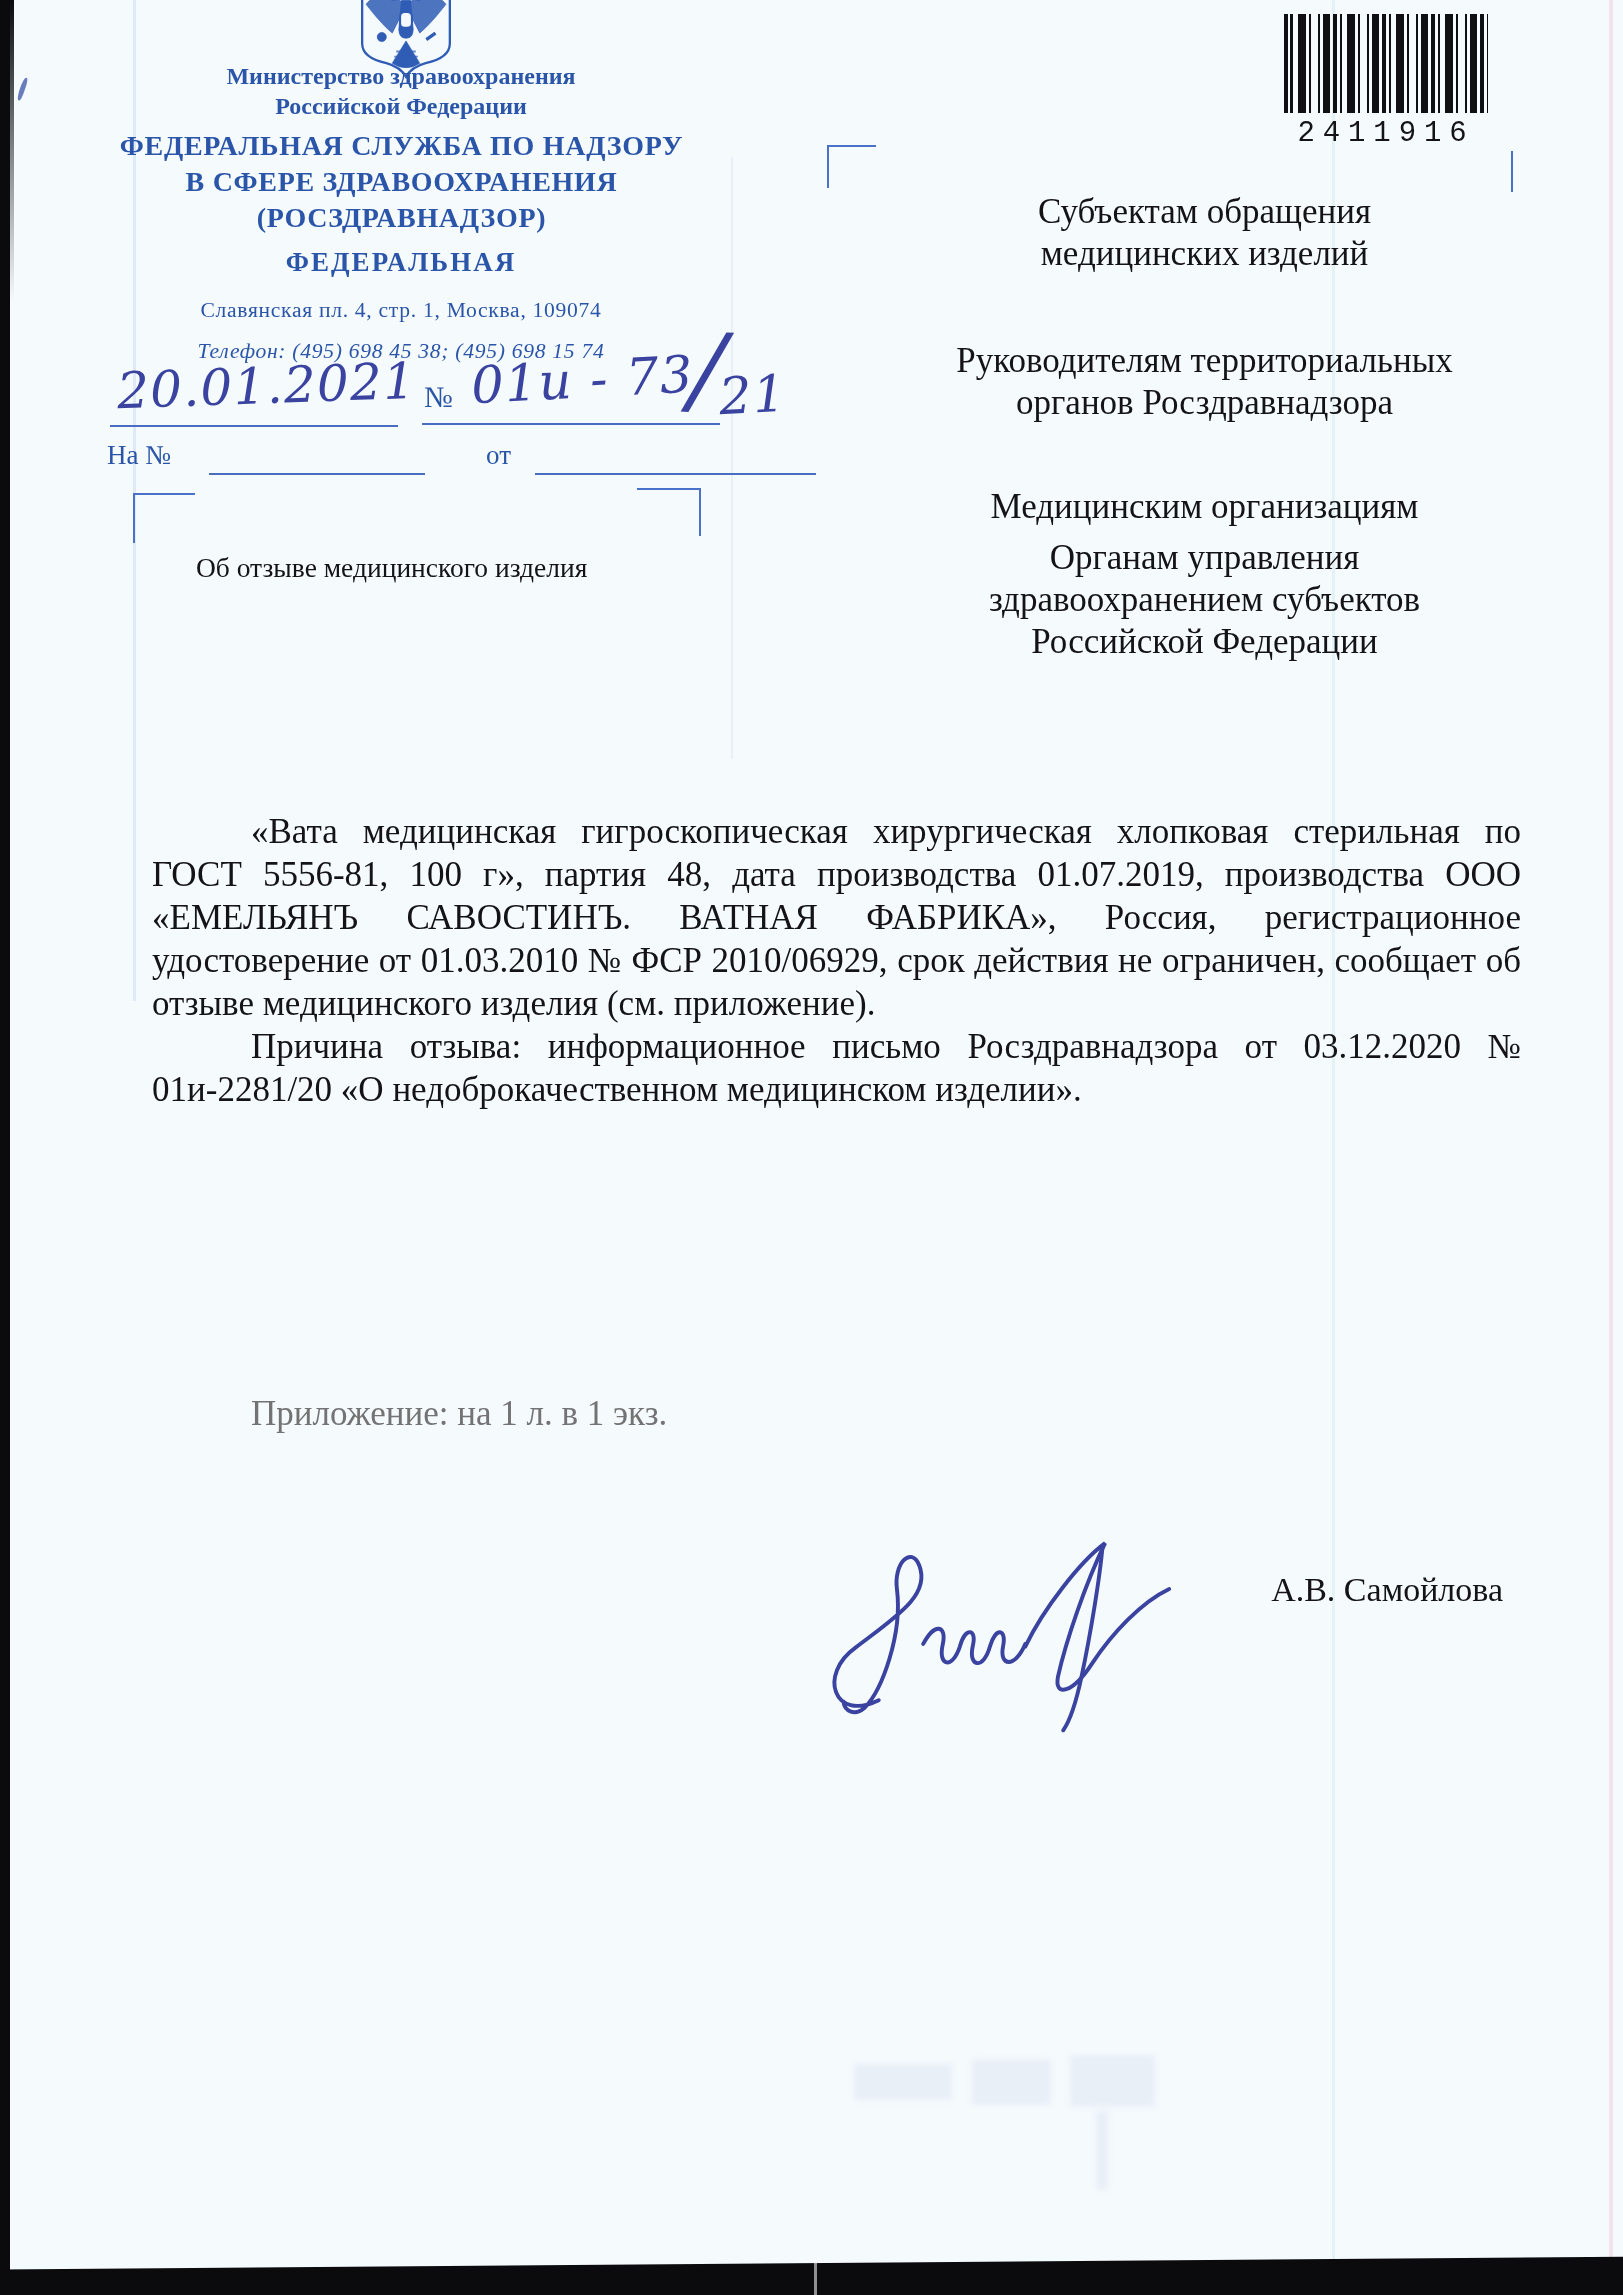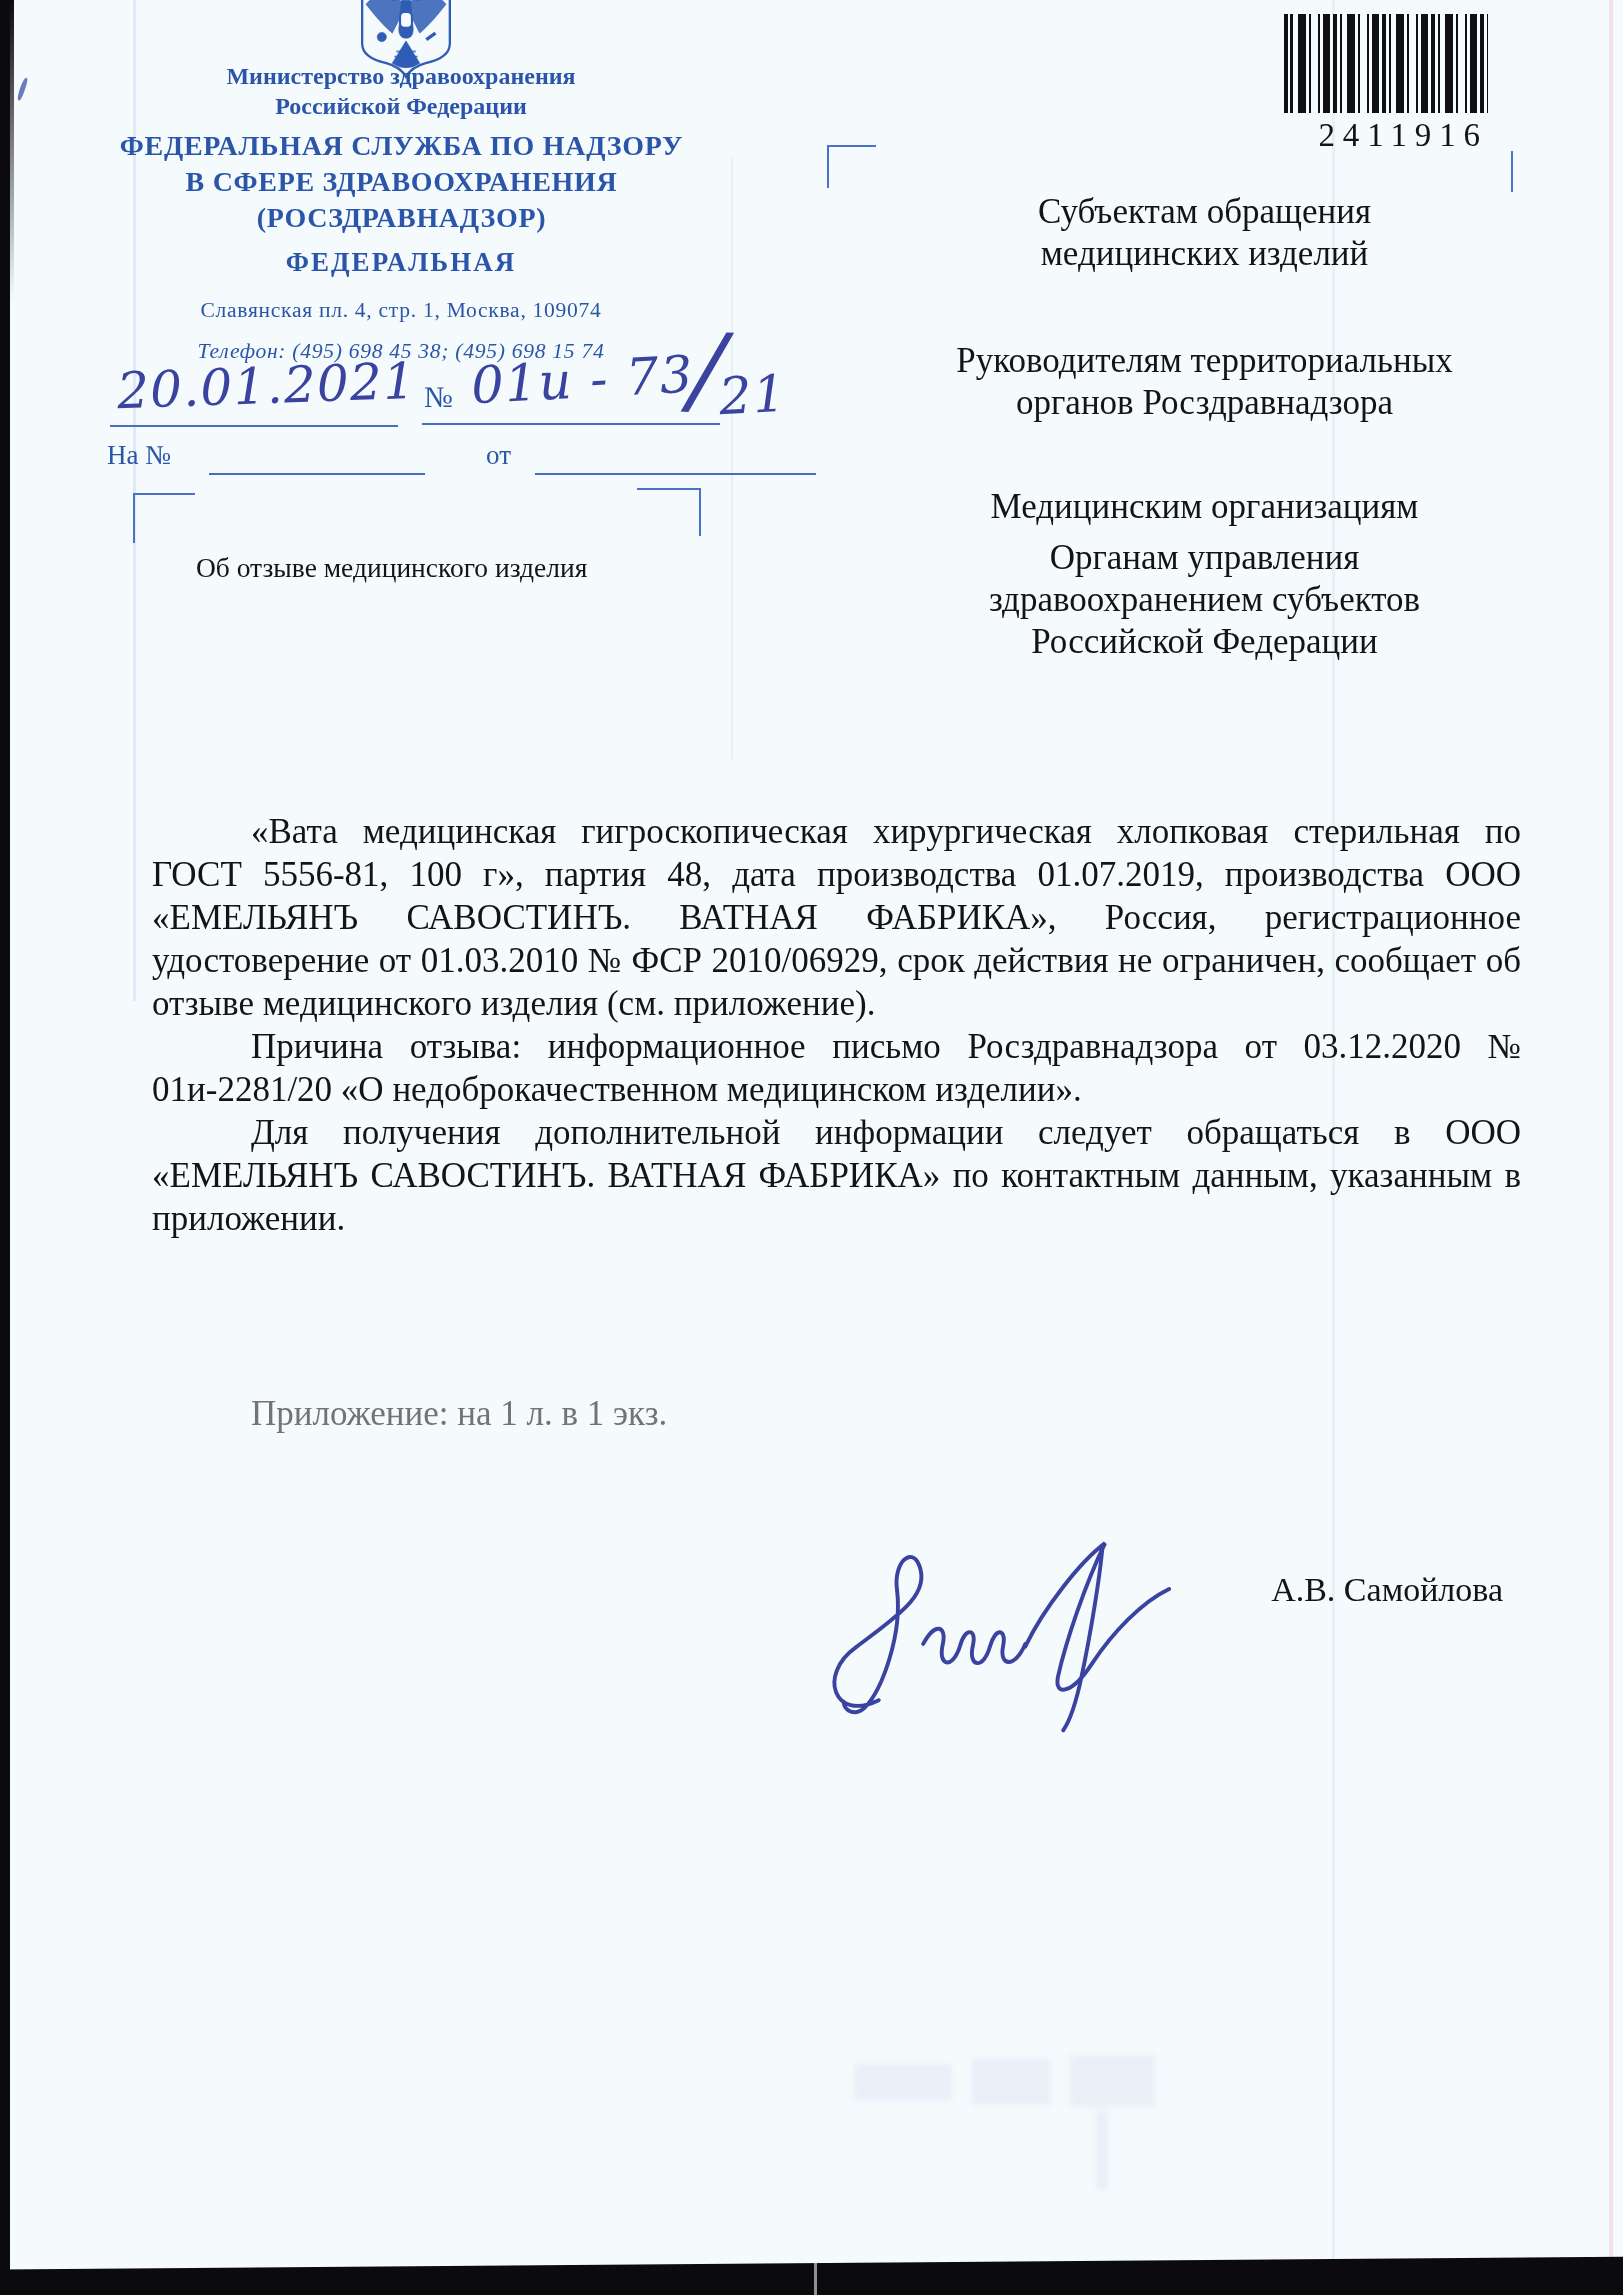--- a/index.html
+++ b/index.html
@@ -36,22 +36,22 @@
     background:repeating-linear-gradient(90deg,
       #101012 0 3.9px, transparent 3.9px 6.5px,
       #101012 6.5px 9.2px, transparent 9.2px 14.4px,
       #101012 14.4px 22px, transparent 22px 25px,
       #101012 25px 27.5px, transparent 27.5px 34px,
       #101012 34px 36px, transparent 36px 39px,
       #101012 39px 46px, transparent 46px 49px);
   }
   .barcode .num{
     margin-top:3.9px;
-    font-family:Liberation Serif, serif;
-    font-size:33px;letter-spacing:7.9px;color:#141416;text-align:right;
+    font-family:Liberation Mono, monospace;
+    font-size:29px;letter-spacing:7.9px;color:#141416;
   }
 
   
   .lh{position:absolute;text-align:center;color:#2a55a8;}
   .emblem{position:absolute;left:353px;top:-22px;width:106px;height:118px;}
   .lh-ministry{left:105px;top:62px;width:592px;font-weight:bold;font-size:24px;line-height:29.5px;white-space:pre-line;}
   .lh-service{left:79px;top:128px;width:645px;font-weight:bold;font-size:28px;line-height:36px;white-space:pre-line;letter-spacing:0.7px;}
   .lh-head{left:105px;top:247px;width:592px;font-weight:bold;font-size:27px;letter-spacing:2px;}
   .lh-addr{left:105px;top:298px;width:592px;font-size:21.6px;letter-spacing:0.7px;}
   .lh-phone{left:105px;top:339px;width:592px;font-size:21.6px;letter-spacing:0.7px;font-style:italic;}
@@ -166,21 +166,20 @@
     <div class="recipient r4">Органам управления
 здравоохранением субъектов
 Российской Федерации</div>
   </div>
 
   <div class="subject">Об отзыве медицинского изделия</div>
 
   <div class="body-block">
     <p>«Вата медицинская гигроскопическая хирургическая хлопковая стерильная по ГОСТ 5556-81, 100 г», партия 48, дата производства 01.07.2019, производства ООО «ЕМЕЛЬЯНЪ САВОСТИНЪ. ВАТНАЯ ФАБРИКА», Россия, регистрационное удостоверение от 01.03.2010 № ФСР 2010/06929, срок действия не ограничен, сообщает об отзыве медицинского изделия (см. приложение).</p>
     <p>Причина отзыва: информационное письмо Росздравнадзора от 03.12.2020 № 01и-2281/20 «О недоброкачественном медицинском изделии».</p>
-    <p>Для получения дополнительной информации следует обращаться в ООО «ЕМЕЛЬЯНЪ САВОСТИНЪ. ВАТНАЯ ФАБРИКА» по контактным данным, указанным в приложении.</p>
   </div>
   <div class="attachment">Приложение: на 1 л. в 1 экз.</div>
 
   <svg class="sig" viewBox="0 0 720 360">
     <g fill="none" stroke="#3a43a0" stroke-width="6" stroke-linecap="round">
       <path d="M128,298 C58,332 36,258 92,218 C152,172 208,138 190,92 C178,62 150,88 156,130 C164,196 134,282 106,310 C92,322 76,316 74,300"></path>
       <path d="M196,212 C214,178 232,184 226,212 C218,246 240,252 252,216 C260,186 278,188 272,214 C264,248 288,252 298,216 C306,186 324,188 318,216 C312,246 336,250 352,212"></path>
       <path d="M352,216 C380,158 436,86 474,58 C444,120 414,208 402,262 C396,294 424,288 454,242 C486,194 530,148 572,128"></path>
       <path d="M470,64 C466,110 452,196 438,262 C430,300 420,330 410,344"></path>
     </g>

